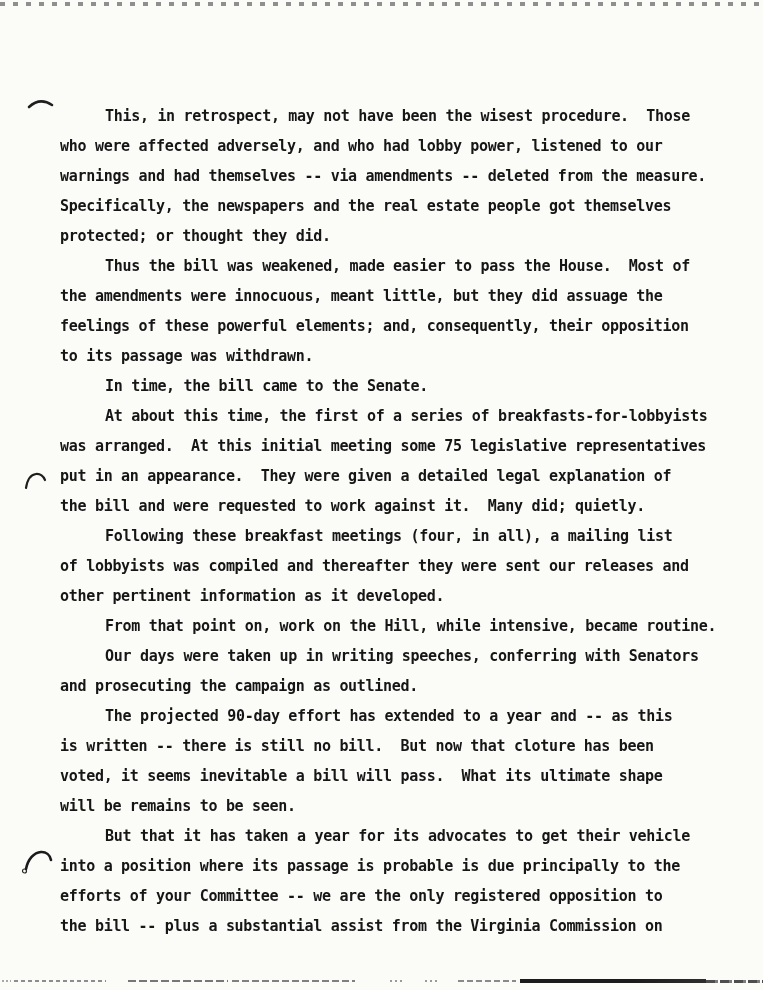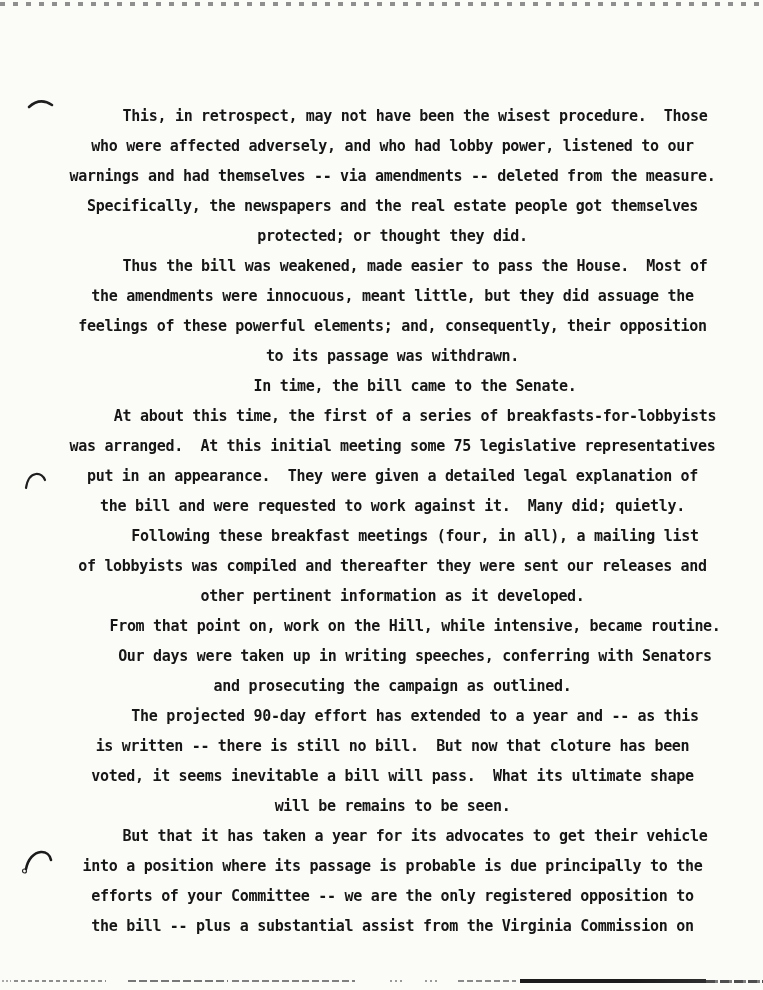--- a/index.html
+++ b/index.html
@@ -21,21 +21,20 @@
   .doc {
     position: absolute;
     top: 101px; left: 60px;
     width: 665px;
     color: var(--ink, #161616);
     font-size: 15px;
     font-weight: 700;
     letter-spacing: -0.3px;
     line-height: 30px;
     white-space: pre;
-    text-align: center;
   }
   .line { height: 30px; }
   .line.indent { padding-left: 45px; }
   .pen { position: absolute; }
   .pen1 { left: 26px; top: 95px; }
   .pen2 { left: 23px; top: 470px; }
   .pen3 { left: 20px; top: 847px; }
   .bottom-streaks { position: absolute; left: 0; top: 978px; width: 763px; height: 10px; }
   .seg { position: absolute; top: 2px; }
   .seg.dots1  { left: 2px;   width: 9px;   height: 2px; background: repeating-linear-gradient(90deg, #a8a8a8 0 2px, transparent 2px 4px); }

